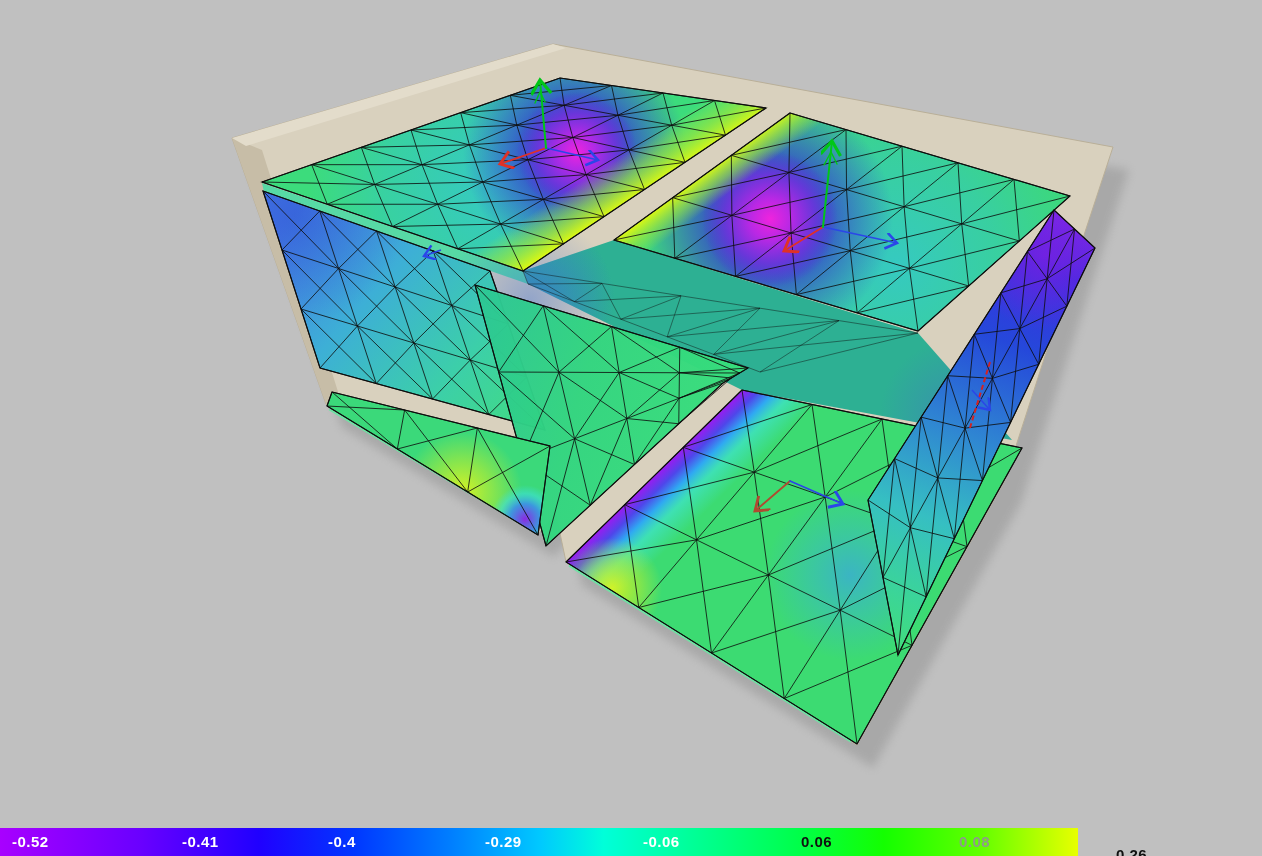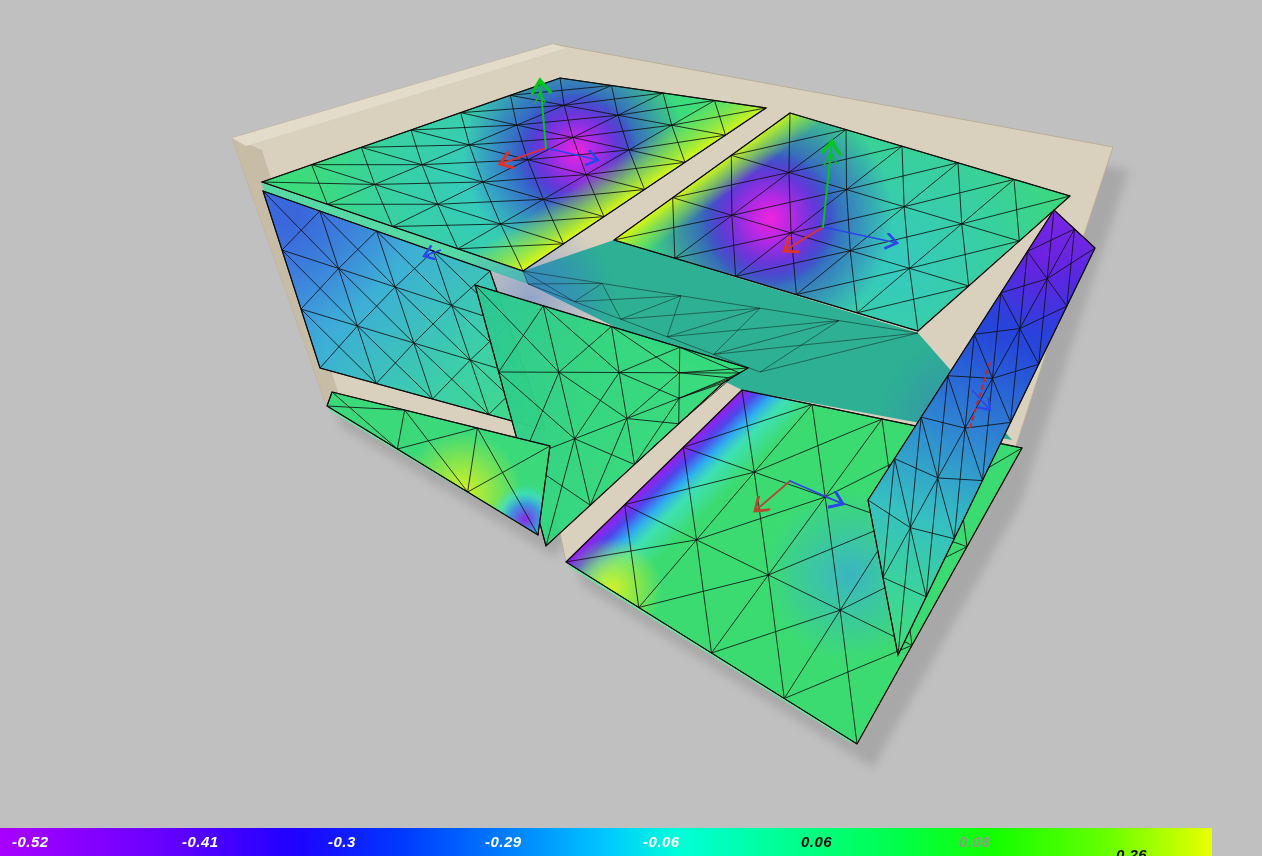--- a/index.html
+++ b/index.html
@@ -2,21 +2,21 @@
 <html><head>
 <meta charset="utf-8">
 <style>
   html,body{margin:0;padding:0;background:#c0c0c0;}
   .viewport{position:relative;width:1262px;height:856px;overflow:hidden;
     background:#c0c0c0;font-family:"Liberation Sans",sans-serif;}
   .scene-svg{position:absolute;left:0;top:0;}
   .mesh{fill:none;stroke:rgba(14,14,14,.82);stroke-width:1;}
   .mesh-light{fill:none;stroke:rgba(14,14,14,.45);stroke-width:1;}
   .outline{fill:none;stroke:#0d0d0d;stroke-width:1.2;}
-  .colorbar{position:absolute;left:0;bottom:0;width:1212px;height:28px;font-style:italic;}
+  .colorbar{position:absolute;left:0;bottom:0;width:1078px;height:28px;}
   .cb-label{position:absolute;top:0;line-height:28px;font-size:15px;
     font-weight:bold;letter-spacing:.5px;white-space:nowrap;}
 </style>
 </head>
 <body>
 
 <div class="viewport">
 <svg class="scene-svg" width="1262" height="856" viewBox="0 0 1262 856">
   <defs>
     <filter id="soft" x="-20%" y="-20%" width="140%" height="140%">
@@ -280,20 +280,20 @@
   </g>
   <g fill="none">
     <path d="M990,362 L969,431" stroke="#d42222" stroke-width="2" stroke-dasharray="5 3"></path>
     <path d="M972,390 L990,410" stroke="#2b46e8" stroke-width="1.5" marker-end="url(#mB)"></path>
   </g>
 </svg>
 
 <div class="colorbar" id="colorbar" style="background: linear-gradient(90deg, rgb(168, 0, 255) 0%, rgb(106, 0, 255) 13%, rgb(32, 0, 255) 24%, rgb(0, 56, 255) 33%, rgb(0, 128, 255) 42%, rgb(0, 200, 255) 50%, rgb(0, 255, 217) 56%, rgb(0, 255, 145) 65%, rgb(0, 255, 74) 74%, rgb(20, 255, 0) 82%, rgb(99, 255, 0) 91%, rgb(232, 255, 0) 100%);">
       <span class="cb-label" style="left: 12px; color: rgb(255, 255, 255);">-0.52</span>
       <span class="cb-label" style="left: 182px; color: rgb(255, 255, 255);">-0.41</span>
-      <span class="cb-label" style="left: 328px; color: rgb(255, 255, 255);">-0.3</span>
+      <span class="cb-label" style="left: 328px; color: rgb(255, 255, 255);">-0.4</span>
       <span class="cb-label" style="left: 485px; color: rgb(255, 255, 255);">-0.29</span>
       <span class="cb-label" style="left: 643px; color: rgb(255, 255, 255);">-0.06</span>
       <span class="cb-label" style="left: 801px; color: rgb(16, 16, 16);">0.06</span>
       <span class="cb-label" style="left: 959px; color: rgb(143, 155, 138);">0.08</span>
       <span class="cb-label" style="left: 1116px; color: rgb(16, 16, 16); margin-top: 13px;">0.26</span>
     </div>
 </div>
 
 </body></html>

